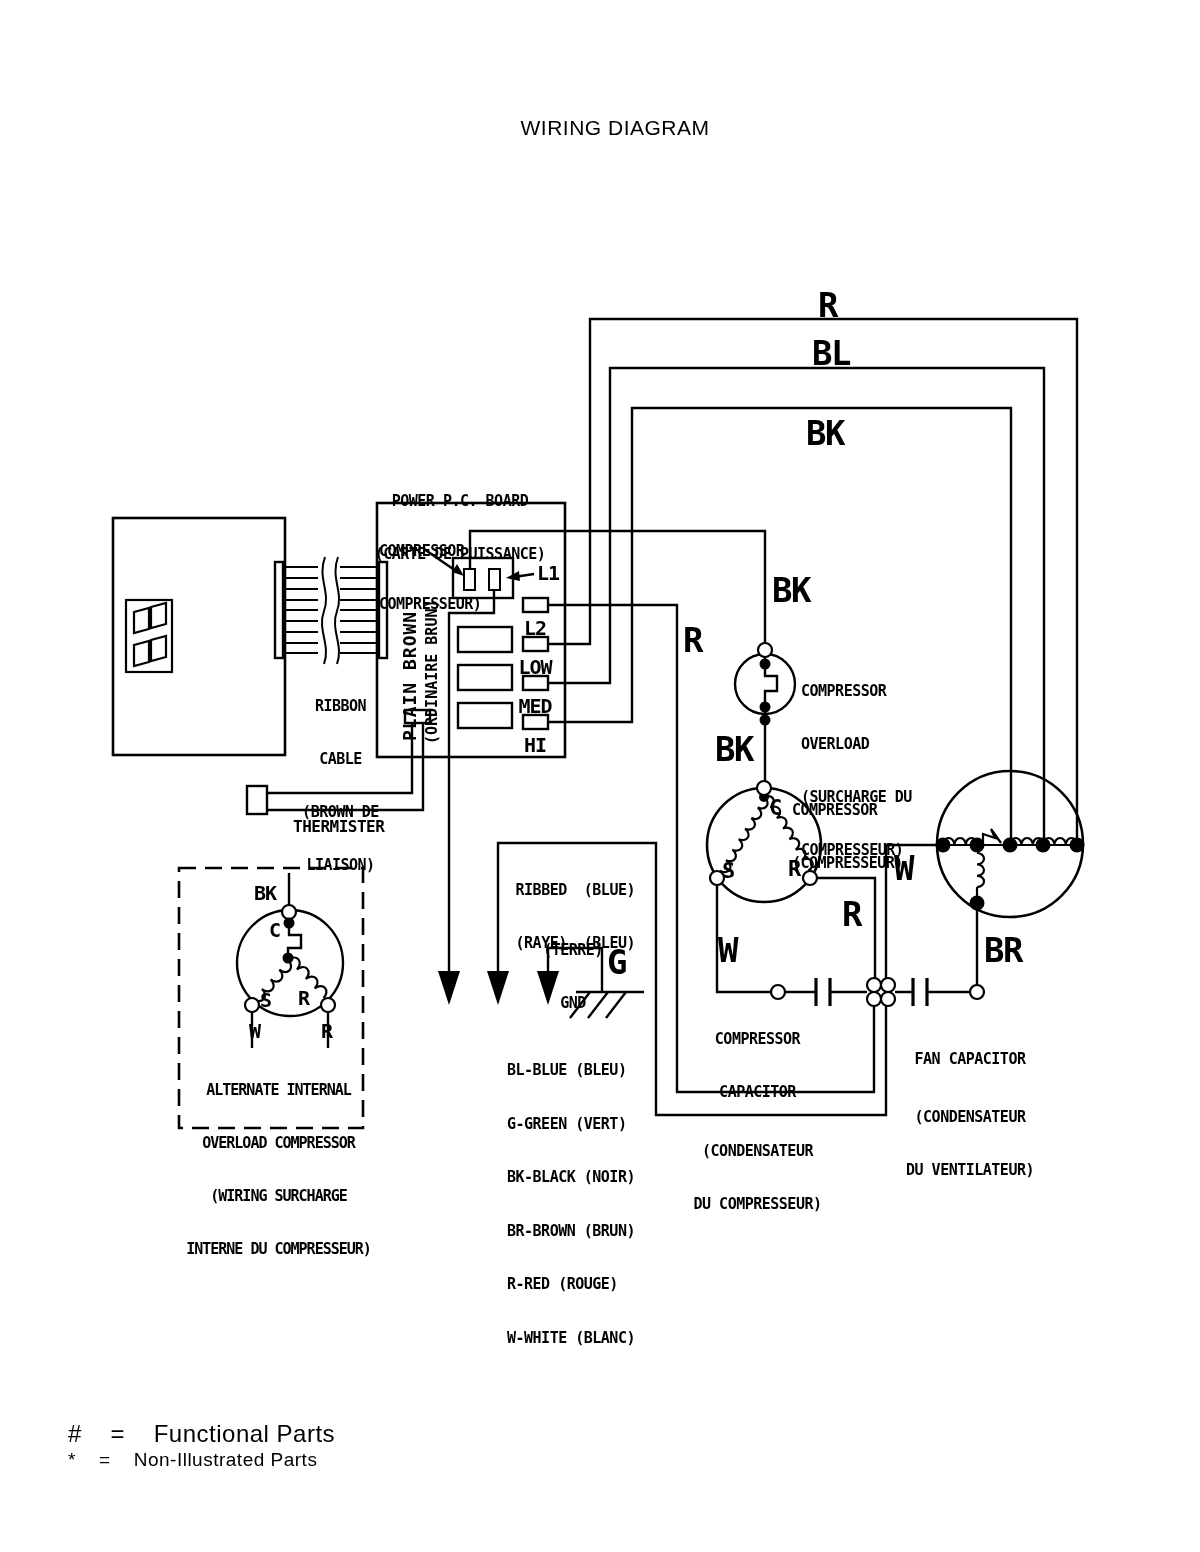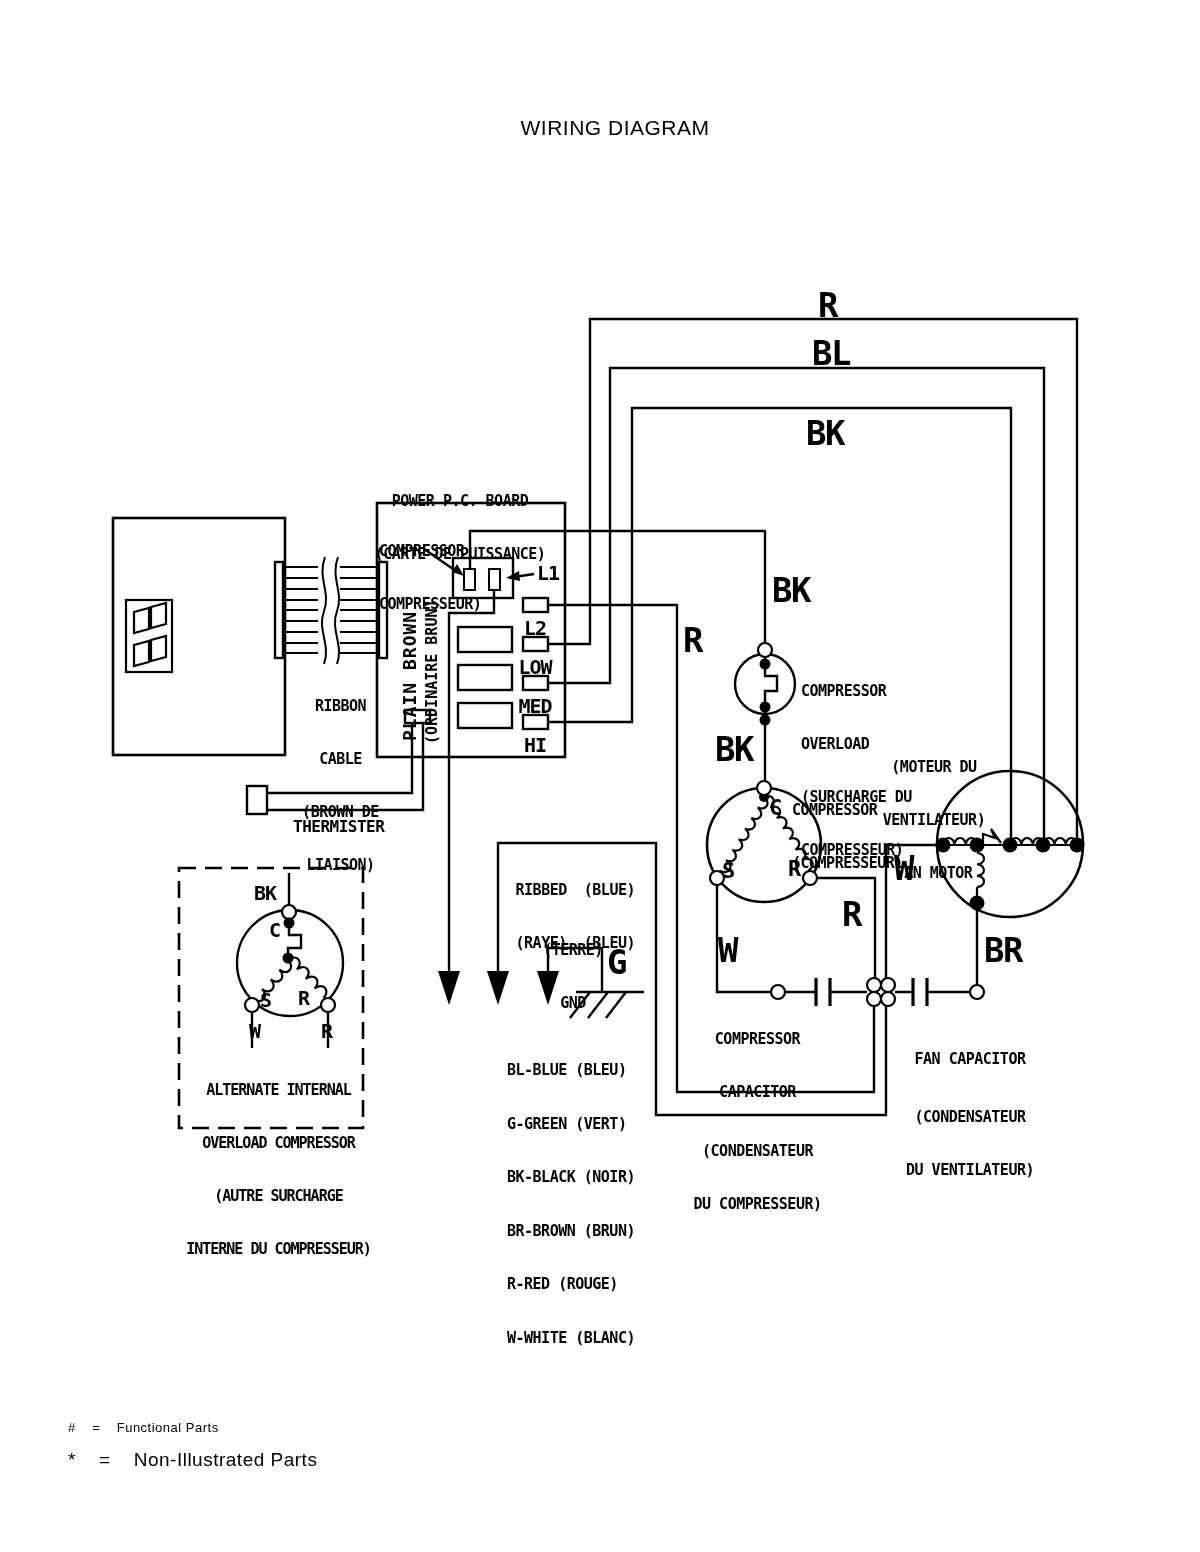--- a/index.html
+++ b/index.html
@@ -238,25 +238,20 @@
     <div>OVERLOAD</div>
     <div>(SURCHARGE DU</div>
     <div>COMPRESSEUR)</div>
   </div>
 
   <div class="lbl s15" style="left:792px; top:766px;">
     <div>COMPRESSOR</div>
     <div>(COMPRESSEUR)</div>
   </div>
 
-  <div class="lbl s15 c" style="left:874px; top:723px; width:120px;">
-    <div>(MOTEUR DU</div>
-    <div>VENTILATEUR)</div>
-    <div>FAN MOTOR</div>
-  </div>
 
   <div class="lbl med" style="left:769px; top:795px; font-size:22px;">C</div>
   <div class="lbl med" style="left:722px; top:858px; font-size:22px;">S</div>
   <div class="lbl med" style="left:788px; top:856px; font-size:22px;">R</div>
 
   <div class="lbl s15 c" style="left:680px; top:995px; width:155px;">
     <div>COMPRESSOR</div>
     <div>CAPACITOR</div>
     <div class="gap6">(CONDENSATEUR</div>
     <div>DU COMPRESSEUR)</div>
@@ -281,29 +276,29 @@
   <div class="lbl med" style="left:254px; top:881px;">BK</div>
   <div class="lbl med" style="left:269px; top:918px;">C</div>
   <div class="lbl med" style="left:260px; top:988px;">S</div>
   <div class="lbl med" style="left:298px; top:986px;">R</div>
   <div class="lbl med" style="left:249px; top:1019px;">W</div>
   <div class="lbl med" style="left:321px; top:1019px;">R</div>
 
   <div class="lbl s15 c" style="left:180px; top:1046px; width:185px; letter-spacing:-1px;margin-left:6px;">
     <div>ALTERNATE INTERNAL</div>
     <div>OVERLOAD COMPRESSOR</div>
-    <div>(AUTRE SURCHARGE</div>
+    <div>(WIRING SURCHARGE</div>
     <div>INTERNE DU COMPRESSEUR)</div>
   </div>
 
   <div class="lbl s15 s155" style="left:507px; top:1026px;">
     <div>BL-BLUE (BLEU)</div>
     <div>G-GREEN (VERT)</div>
     <div>BK-BLACK (NOIR)</div>
     <div>BR-BROWN (BRUN)</div>
     <div>R-RED (ROUGE)</div>
     <div>W-WHITE (BLANC)</div>
   </div>
 
-  <div class="lbl sans" style="left:68px; top:1420px; font-size:13px;">#    =    Functional Parts</div>
+  <div class="lbl sans" style="left:68px; top:1420px; font-size:24px;">#    =    Functional Parts</div>
   <div class="lbl sans" style="left:68px; top:1449px; font-size:19px;">*    =    Non-Illustrated Parts</div>
 
 </div>
 
 </body></html>

